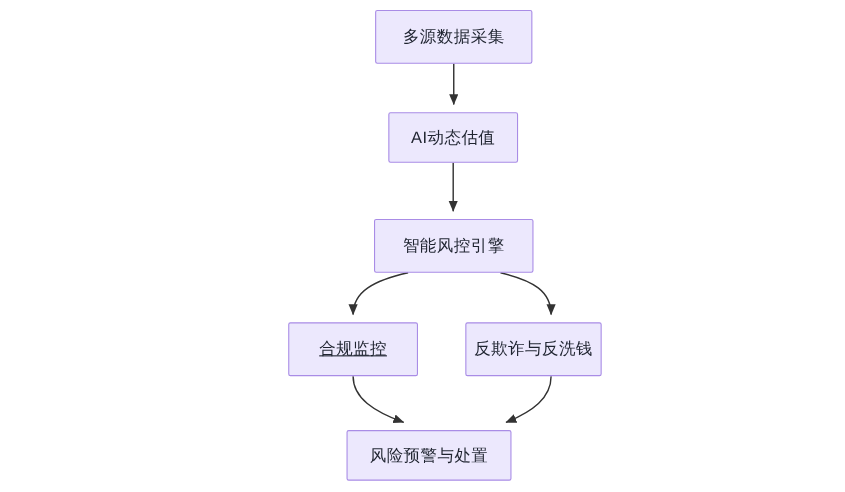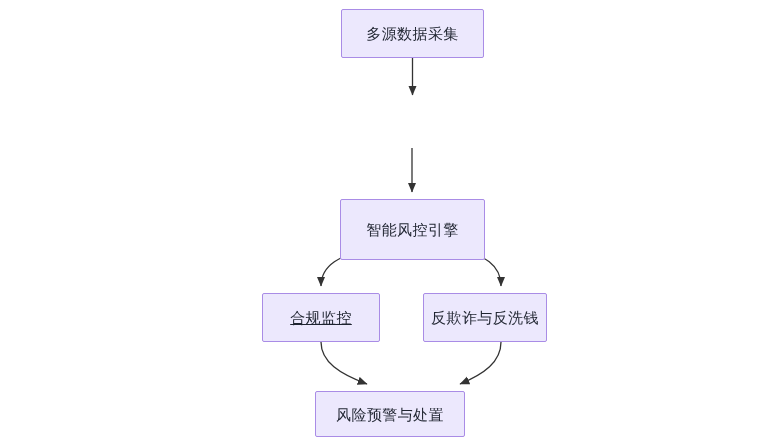--- a/index.html
+++ b/index.html
@@ -38,21 +38,21 @@
     line-height: 1;
     letter-spacing: 0.4px;
     white-space: nowrap;
   }
   .node-label {
     display: block;
     padding: 0 2px;
   }
   .n1 { left: 301px; top: 9px;   width: 143px; height: 49px; }
   .n2 { left: 313px; top: 102px; width: 118px; height: 46px; }
-  .n3 { left: 300px; top: 199px; width: 145px; height: 61px; align-items: center; }
+  .n3 { left: 300px; top: 199px; width: 145px; height: 49px; align-items: center; }
   .n4 { left: 222px; top: 293px; width: 118px; height: 49px; text-decoration: underline; }
   .n5 { left: 383px; top: 293px; width: 124px; height: 49px; }
   .n6 { left: 275px; top: 391px; width: 150px; height: 46px; }
 </style>
 </head>
 <body>
 
 <div id="canvas">
 
   <svg id="edge-layer" viewBox="0 0 768 447" width="768" height="447" xmlns="http://www.w3.org/2000/svg">
@@ -72,20 +72,23 @@
 
     <path d="M281,342 C281,362 300,374 327,384" fill="none" stroke="#333333" stroke-width="1.3" marker-end="url(#arrowhead)"></path>
 
     <path d="M461,342 C461,362 444,374 420,384" fill="none" stroke="#333333" stroke-width="1.3" marker-end="url(#arrowhead)"></path>
   </svg>
 
   <div class="node n1">
     <span class="node-label">多源数据采集</span>
   </div>
 
+  <div class="node n2">
+    <span class="node-label">AI动态估值</span>
+  </div>
 
   <div class="node n3">
     <span class="node-label">智能风控引擎</span>
   </div>
 
   <div class="node n4">
     <span class="node-label">合规监控</span>
   </div>
 
   <div class="node n5">

